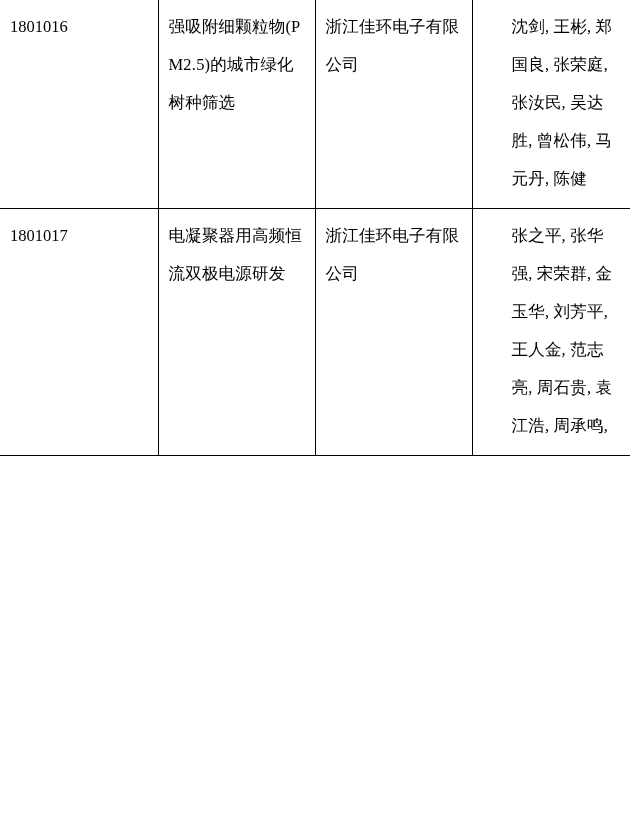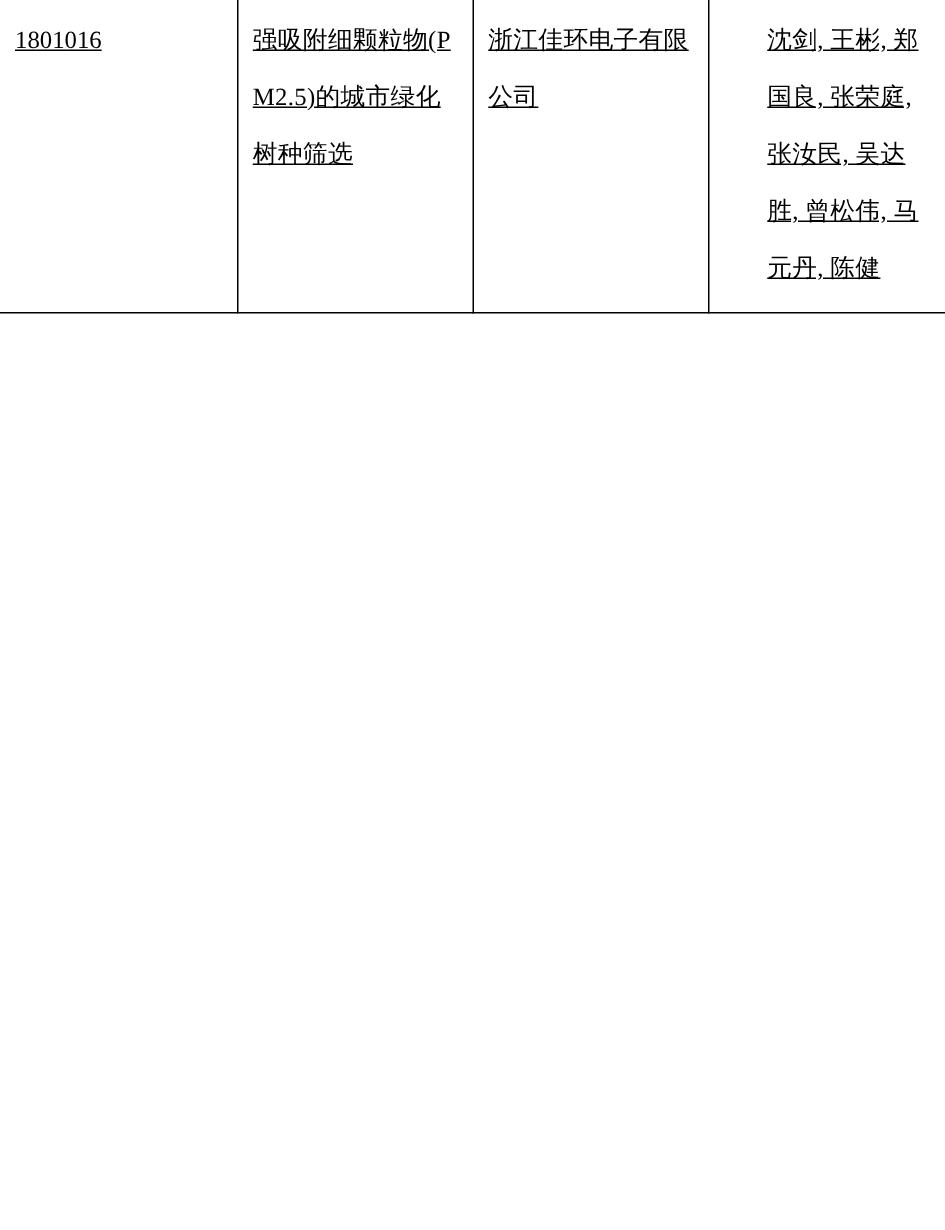--- a/index.html
+++ b/index.html
@@ -19,21 +19,20 @@
     width: 630px;
     height: 820px;
     background: #ffffff;
     box-sizing: border-box;
   }
   table.award-table {
     border-collapse: collapse;
     width: 630px;
     table-layout: fixed;
     border: 0;
-    text-decoration: underline;
   }
   table.award-table td {
     border: 1px solid #000000;
     vertical-align: top;
     padding: 8px 8px 10px 10px;
     font-size: 16.5px;
     line-height: 38px;
     word-break: break-all;
   }
   table.award-table tr > td:first-child {
@@ -71,15 +70,21 @@
       <col class="c-org">
       <col class="c-people">
     </colgroup>
     <tbody>
       <tr>
         <td class="cell-id">1801016</td>
         <td class="cell-text">强吸附细颗粒物(PM2.5)的城市绿化树种筛选</td>
         <td class="cell-text">浙江佳环电子有限公司</td>
         <td class="cell-text">沈剑, 王彬, 郑国良, 张荣庭, 张汝民, 吴达胜, 曾松伟, 马元丹, 陈健</td>
       </tr>
+      <tr>
+        <td class="cell-id">1801017</td>
+        <td class="cell-text">电凝聚器用高频恒流双极电源研发</td>
+        <td class="cell-text">浙江佳环电子有限公司</td>
+        <td class="cell-text">张之平, 张华强, 宋荣群, 金玉华, 刘芳平, 王人金, 范志亮, 周石贵, 袁江浩, 周承鸣,</td>
+      </tr>
     </tbody>
   </table>
 </div>
 
 </body></html>

